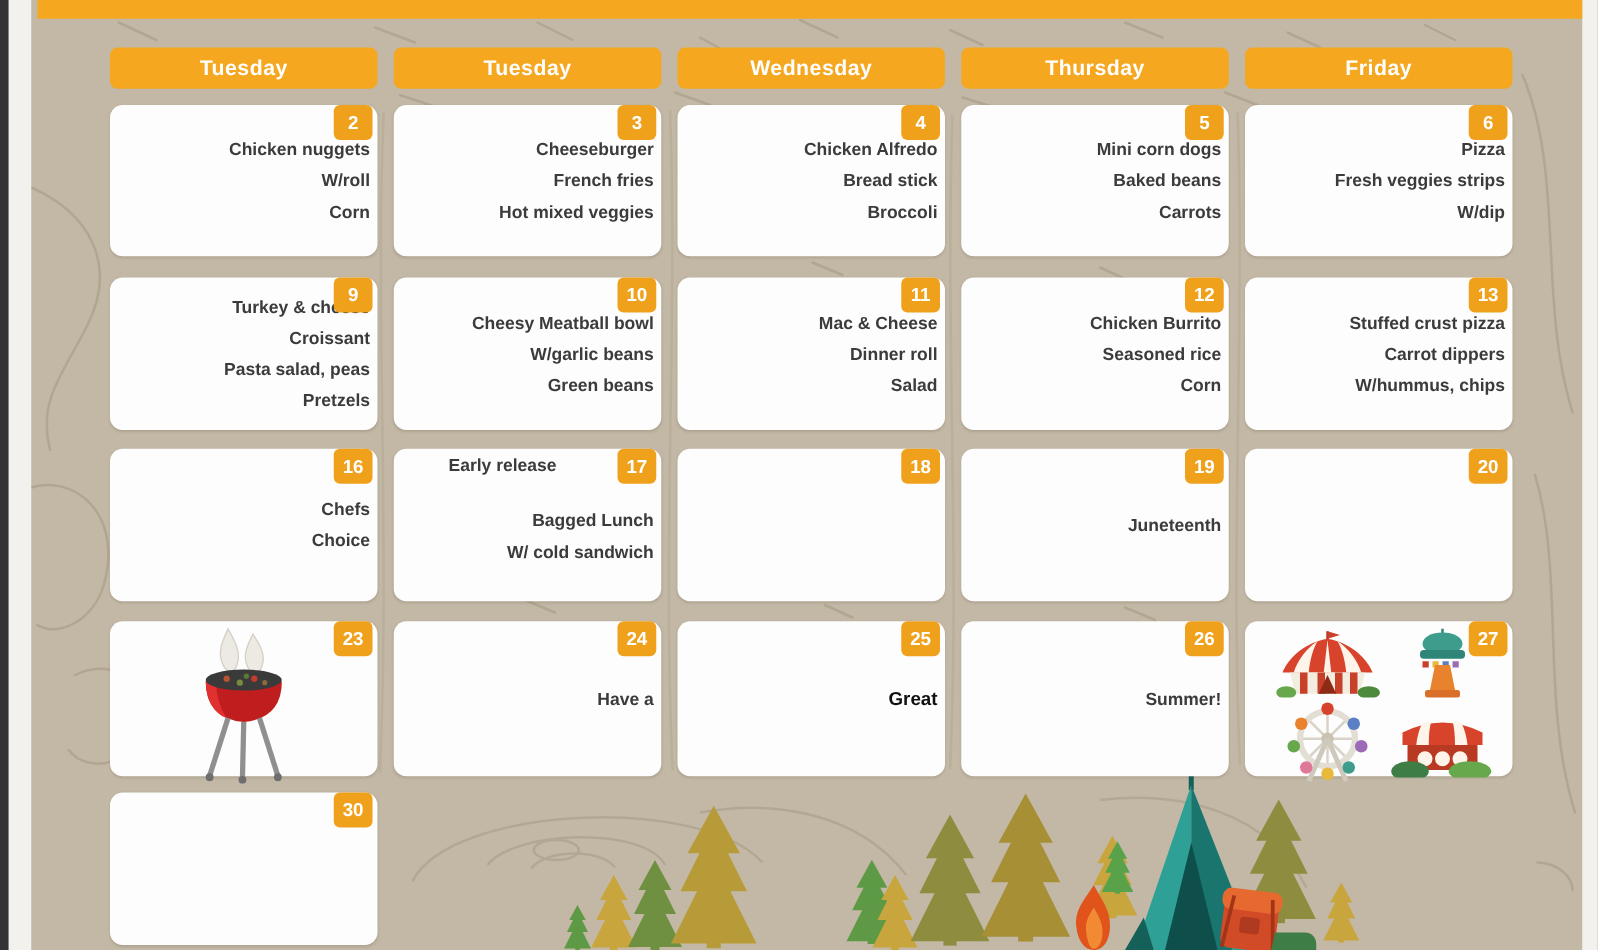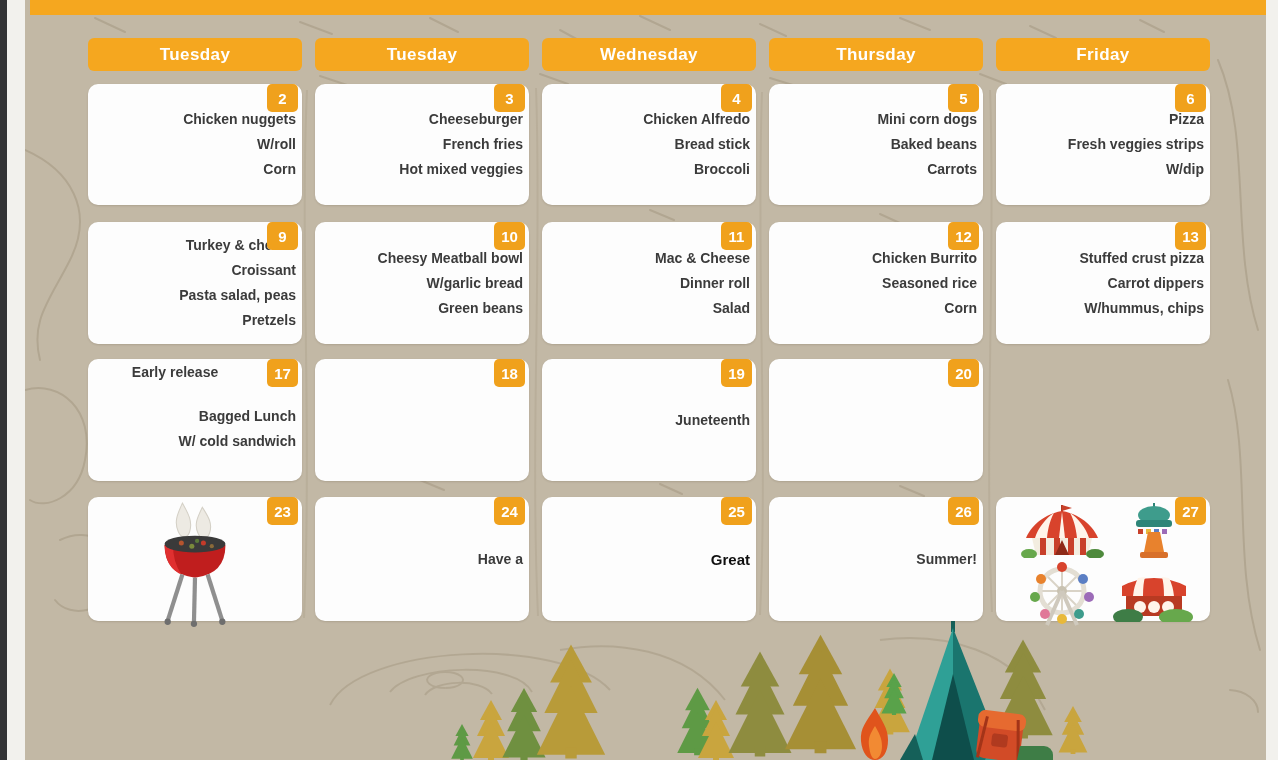--- a/index.html
+++ b/index.html
@@ -185,21 +185,21 @@
                 <div class="menu-line">Pasta salad, peas</div>
                 <div class="menu-line">Pretzels</div>
               </div>
             </div>
           </div>
           <div class="cell-slot">
             <div class="day-cell">
               <div class="date-badge">10</div>
               <div class="cell-lines">
                 <div class="menu-line">Cheesy Meatball bowl</div>
-                <div class="menu-line">W/garlic bread</div>
+                <div class="menu-line">W/garlic beans</div>
                 <div class="menu-line">Green beans</div>
               </div>
             </div>
           </div>
           <div class="cell-slot">
             <div class="day-cell">
               <div class="date-badge">11</div>
               <div class="cell-lines">
                 <div class="menu-line">Mac &amp; Cheese</div>
                 <div class="menu-line">Dinner roll</div>
@@ -222,20 +222,29 @@
               <div class="date-badge">13</div>
               <div class="cell-lines">
                 <div class="menu-line">Stuffed crust pizza</div>
                 <div class="menu-line">Carrot dippers</div>
                 <div class="menu-line">W/hummus, chips</div>
               </div>
             </div>
           </div>
         </div>
         <div class="week-row">
+          <div class="cell-slot">
+            <div class="day-cell">
+              <div class="date-badge">16</div>
+              <div class="cell-lines">
+                <div class="menu-line">Chefs</div>
+                <div class="menu-line">Choice</div>
+              </div>
+            </div>
+          </div>
           <div class="cell-slot">
             <div class="day-cell">
               <div class="date-badge">17</div>
               <div class="cell-topline">Early release</div>
               <div class="cell-lines with-topline">
                 <div class="menu-line">Bagged Lunch</div>
                 <div class="menu-line">W/ cold sandwich</div>
               </div>
             </div>
           </div>
@@ -367,20 +376,31 @@
     <path d="M50,11 Q52,18 52,30 L62,30 Q61,20 57,12 Z" fill="#FFF4EA"></path>
     <circle cx="28" cy="41" r="6" fill="#FFF4EA"></circle>
     <circle cx="42" cy="41" r="6" fill="#FFF4EA"></circle>
     <circle cx="56" cy="41" r="6" fill="#FFF4EA"></circle>
     <ellipse cx="16" cy="51" rx="15" ry="8" fill="#3E7D46"></ellipse>
     <ellipse cx="64" cy="51" rx="17" ry="8" fill="#67A84C"></ellipse>
   </svg>
 </div>
             </div>
           </div>
+        </div>
+        <div class="week-row">
+          <div class="cell-slot">
+            <div class="day-cell">
+              <div class="date-badge">30</div>
+            </div>
+          </div>
+          <div class="cell-slot"></div>
+          <div class="cell-slot"></div>
+          <div class="cell-slot"></div>
+          <div class="cell-slot"></div>
         </div>
       </div>
   </div>
 
   <svg class="camp-scene" width="715" height="148" viewBox="0 0 715 148">
     <defs>
       <symbol id="pine" viewBox="0 0 40 60">
         <polygon points="20,0 9,20 31,20"></polygon>
         <polygon points="20,8 6,36 34,36"></polygon>
         <polygon points="20,22 2,58 38,58"></polygon>

